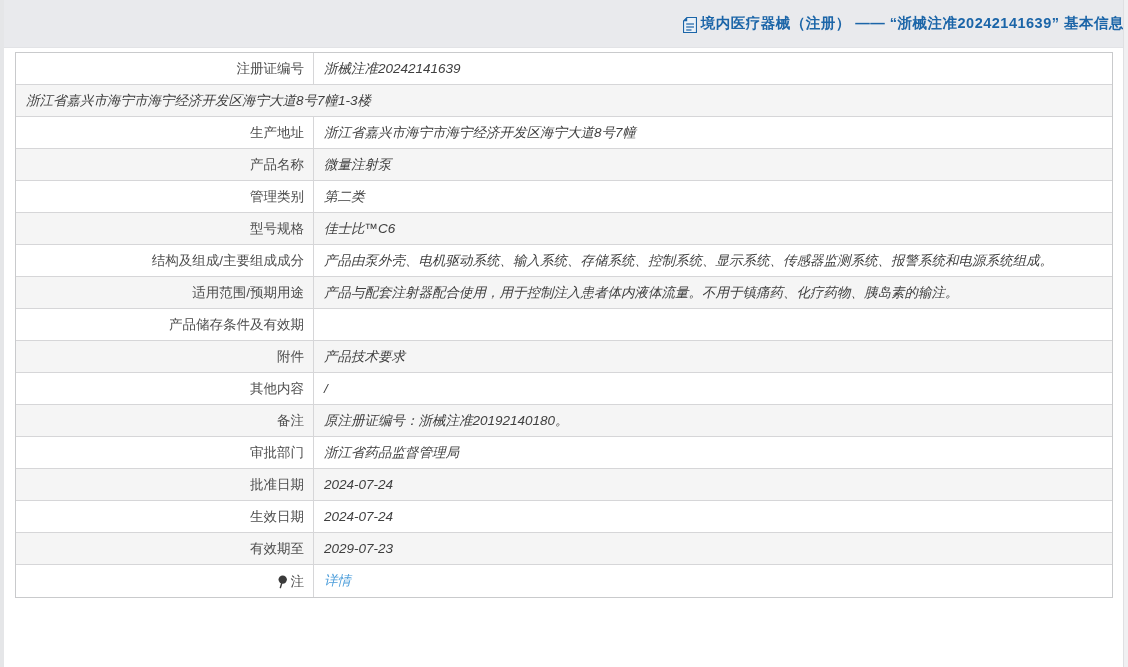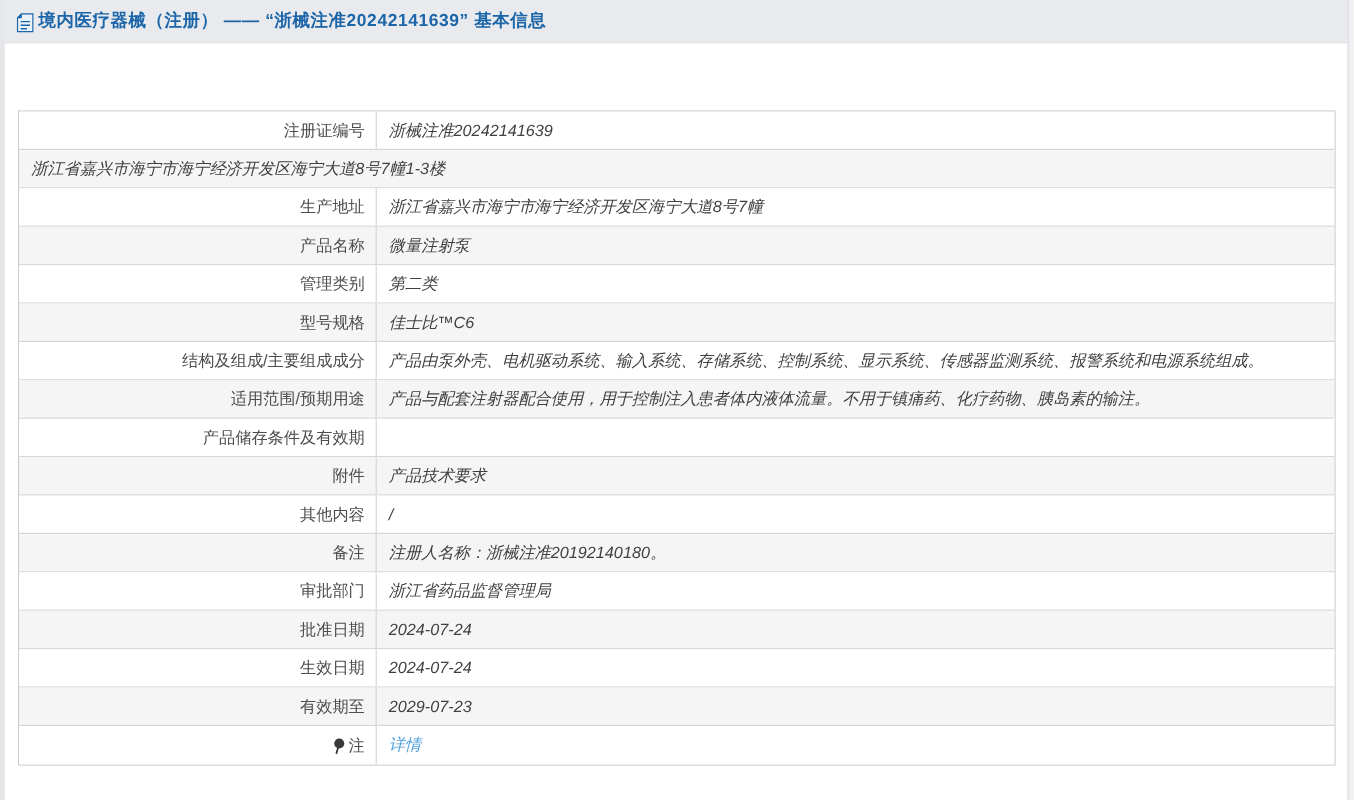--- a/index.html
+++ b/index.html
@@ -7,33 +7,33 @@
     width:1128px;height:667px;position:relative;overflow:hidden;
     background:#ffffff;
     font-family:"Liberation Sans","DejaVu Sans",sans-serif;
     -webkit-font-smoothing:antialiased;
   }
   .edge-strip{position:absolute;top:0;bottom:0;width:4px;background:#e5e6e8;z-index:5;}
   .edge-left{left:0;}
   .edge-right{right:0;background:#f0f0f2;border-left:1px solid #dfdfe2;}
 
   .topbar{
-    position:absolute;left:4px;right:4px;top:0;height:36px;
+    position:absolute;left:4px;right:4px;top:0;height:48px;
     background:#e9eaed;border-bottom:1px solid #e2e3e6;
-    display:flex;align-items:center;padding-left:10px;box-sizing:border-box;
+    display:flex;align-items:center;padding-left:10px;box-sizing:border-box;justify-content:flex-end;
   }
   .topbar .doc-icon{display:inline-flex;margin-right:4px;position:relative;top:1px;}
   .page-title{
     color:#1b65a8;font-size:14.5px;font-weight:bold;letter-spacing:.5px;
     white-space:nowrap;
   }
 
   .info-table{
     position:absolute;left:15px;top:52px;width:1098px;
-    border:1px solid #c9cacc;background:#fff;box-sizing:border-box;margin-top:40px;
+    border:1px solid #c9cacc;background:#fff;box-sizing:border-box;
   }
   .tr{
     display:flex;height:32px;background:#ffffff;
     border-bottom:1px solid #d6d6d8;box-sizing:border-box;
   }
   .tr:nth-child(even){background:#f5f5f5;}
   .tr:last-child{border-bottom:none;}
   .th{
     width:298px;box-sizing:border-box;flex:none;
     border-right:1px solid #d6d6d8;
@@ -109,21 +109,21 @@
   <div class="tr">
     <div class="th">附件</div>
     <div class="td">产品技术要求</div>
   </div>
   <div class="tr">
     <div class="th">其他内容</div>
     <div class="td">/</div>
   </div>
   <div class="tr">
     <div class="th">备注</div>
-    <div class="td">注册人名称：浙械注准20192140180。</div>
+    <div class="td">原注册证编号：浙械注准20192140180。</div>
   </div>
   <div class="tr">
     <div class="th">审批部门</div>
     <div class="td">浙江省药品监督管理局</div>
   </div>
   <div class="tr">
     <div class="th">批准日期</div>
     <div class="td">2024-07-24</div>
   </div>
   <div class="tr">

